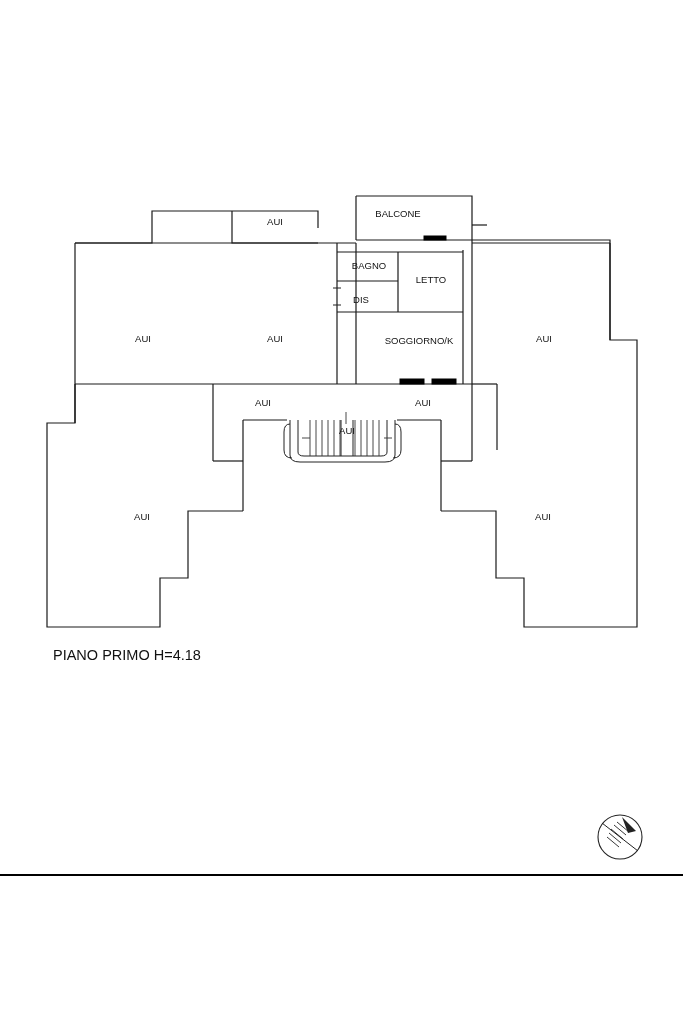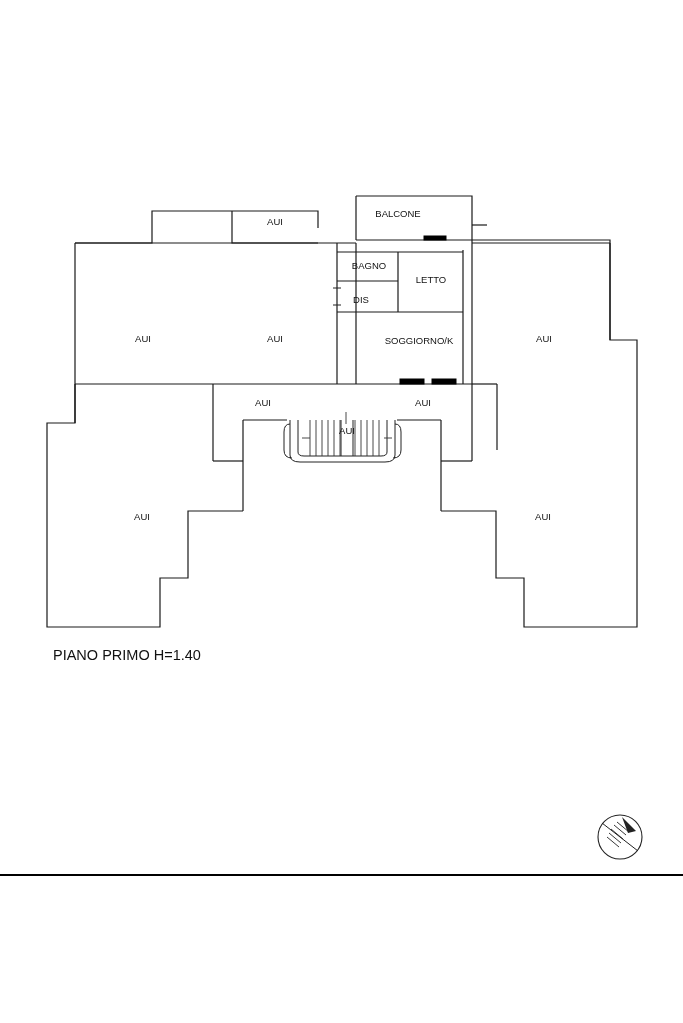--- a/index.html
+++ b/index.html
@@ -187,21 +187,21 @@
       <text class="room-label" x="544" y="339">AUI</text>
       <text class="room-label" x="263" y="403">AUI</text>
       <text class="room-label" x="423" y="403">AUI</text>
       <text class="room-label" x="347" y="431">AUI</text>
       <text class="room-label" x="142" y="517">AUI</text>
       <text class="room-label" x="543" y="517">AUI</text>
     </g>
 
   </svg>
 
-  <div class="floor-title" style="left:53px; top:647px;">PIANO PRIMO H=1.40</div>
+  <div class="floor-title" style="left:53px; top:647px;">PIANO PRIMO H=4.18</div>
 
   <div class="compass">
     <svg viewBox="0 0 56 56" width="56" height="56">
       <circle cx="28" cy="30" r="22" fill="none" stroke="#222" stroke-width="1.1"></circle>
       <line x1="10" y1="16" x2="46" y2="44" stroke="#222" stroke-width="1"></line>
       <g stroke="#222" stroke-width="0.9">
         <line x1="22" y1="18" x2="34" y2="28"></line>
         <line x1="25" y1="15" x2="37" y2="25"></line>
         <line x1="19" y1="22" x2="31" y2="32"></line>
         <line x1="17" y1="26" x2="29" y2="36"></line>

